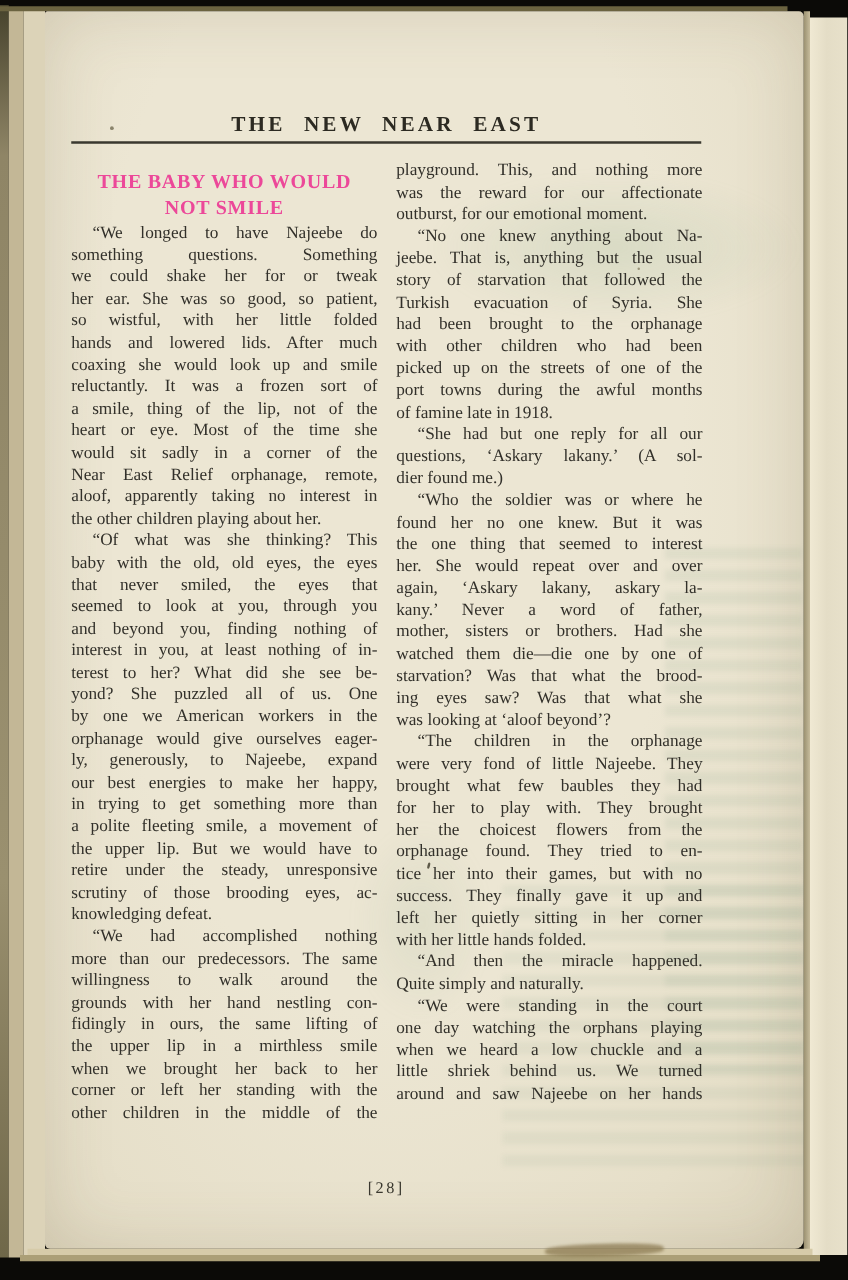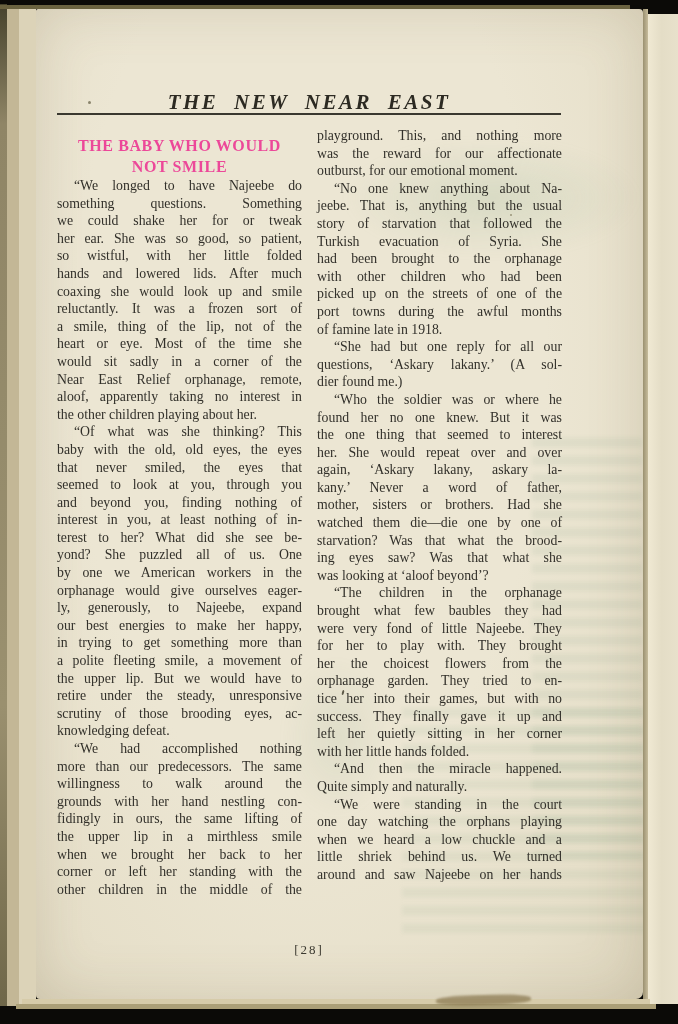--- a/index.html
+++ b/index.html
@@ -27,21 +27,21 @@
           background:linear-gradient(90deg,#f0e9d3,#e4ddc6 45%,#e8e1cb);}
 
   
   .bot-s1{position:absolute;left:22px;top:999px;width:628px;height:5px;background:#d6cba9;}
   .bot-s2{position:absolute;left:16px;top:1004px;width:640px;height:5px;background:#ab9f77;}
   .bot-smudge{position:absolute;left:436px;top:995px;width:95px;height:10px;background:#8d7c54;
           filter:blur(1.2px);opacity:.75;transform:rotate(-1.5deg);border-radius:40%;}
 
   
   .running-head{position:absolute;left:57px;top:90px;width:504px;text-align:center;
-          font-size:21px;font-weight:600;letter-spacing:2.5px;word-spacing:8px;color:#2c2a22;font-style:italic;}
+          font-size:17px;font-weight:600;letter-spacing:2.5px;word-spacing:8px;color:#2c2a22;}
   .head-rule{position:absolute;left:57px;top:113px;width:504px;height:2px;background:#3a382f;}
 
   .col{position:absolute;width:245px;font-size:13.8px;line-height:17.6px;color:#32302a;}
   .col-left{left:57px;top:135px;}
   .col-right{left:317px;top:127px;}
 
   .article-title{text-align:center;font-size:16px;font-weight:600;letter-spacing:.6px;
           line-height:21px;color:#ec4899;margin-bottom:0;}
   .col-left .body{margin-top:0;}
 
@@ -159,25 +159,25 @@
         <div class="tline">the one thing that seemed to interest</div>
         <div class="tline">her. She would repeat over and over</div>
         <div class="tline">again, ‘Askary lakany, askary la-</div>
         <div class="tline">kany.’ Never a word of father,</div>
         <div class="tline">mother, sisters or brothers. Had she</div>
         <div class="tline">watched them die—die one by one of</div>
         <div class="tline">starvation? Was that what the brood-</div>
         <div class="tline">ing eyes saw? Was that what she</div>
         <div class="tline pend">was looking at ‘aloof beyond’?</div>
         <div class="tline ind">“The children in the orphanage</div>
+        <div class="tline">were very fond of little Najeebe. They</div>
         <div class="tline">brought what few baubles they had</div>
-        <div class="tline">were very fond of little Najeebe. They</div>
         <div class="tline">for her to play with. They brought</div>
         <div class="tline">her the choicest flowers from the</div>
-        <div class="tline">orphanage garden. They tried to en-</div>
+        <div class="tline">orphanage found. They tried to en-</div>
         <div class="tline">tice her into their games, but with no</div>
         <div class="tline">success. They finally gave it up and</div>
         <div class="tline">left her quietly sitting in her corner</div>
         <div class="tline pend">with her little hands folded.</div>
         <div class="tline ind">“And then the miracle happened.</div>
         <div class="tline pend">Quite simply and naturally.</div>
         <div class="tline ind">“We were standing in the court</div>
         <div class="tline">one day watching the orphans playing</div>
         <div class="tline">when we heard a low chuckle and a</div>
         <div class="tline">little shriek behind us. We turned</div>

